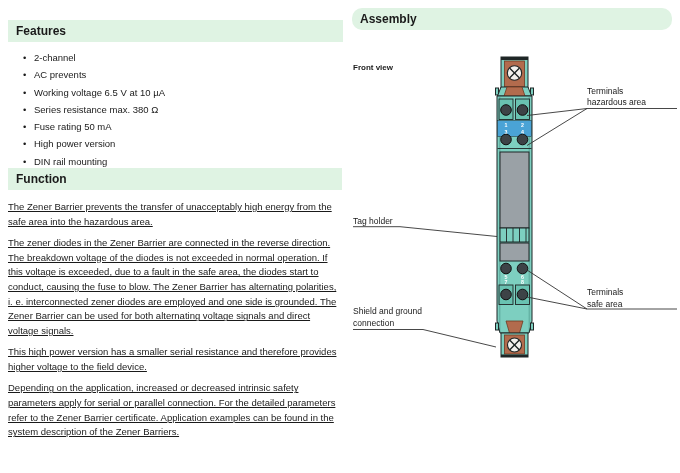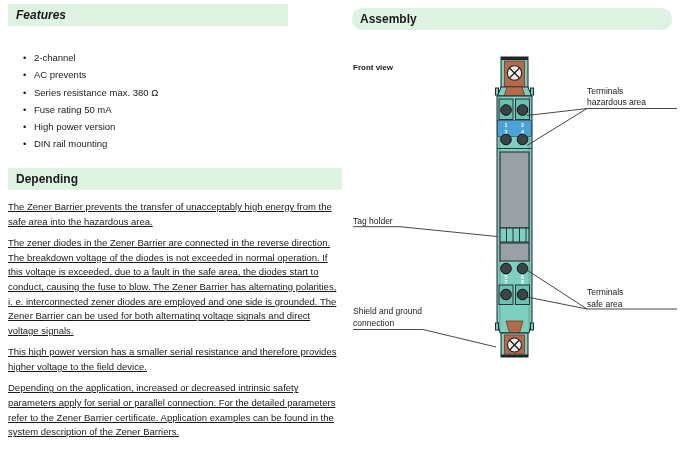--- a/index.html
+++ b/index.html
@@ -6,21 +6,21 @@
   body {
     width:680px; height:473px; position:relative; overflow:hidden;
     background:#ffffff; color:#1a1a1a;
     font-family:"Liberation Sans", sans-serif;
   }
   .bar {
     position:absolute; height:22px; background:var(--header_bg);
     font-weight:bold; font-size:12px; line-height:22px;
     padding-left:8px; box-sizing:border-box;
   }
-  #features-bar { left:8px;  top:4px;   width:280px;font-style:italic; }
+  #features-bar { left:8px;  top:20px;   width:335px; }
   #function-bar { left:8px;  top:168px; width:334px; }
   #assembly-bar { left:352px;top:8px;   width:320px;border-radius:10px; }
 
   #features-list {
     position:absolute; left:8px; top:37px; width:330px;
     margin:12px; padding:0; list-style:none; font-size:9.5px;
   }
   #features-list li { line-height:17.3px; padding-left:14px; position:relative; }
   #features-list li::before { content:"\2022"; position:absolute; left:3px; }
 
@@ -51,27 +51,28 @@
   .tnum  { font-size:5.3px; fill:#ffffff; font-weight:bold; text-anchor:middle; }
 </style>
 </head>
 <body>
 
 <div class="bar" id="features-bar">Features</div>
 
 <ul id="features-list">
   <li>2-channel</li>
   <li>AC prevents</li>
+  <li>Working voltage 6.5 V at 10 µA</li>
   <li>Series resistance max. 380 Ω</li>
   <li>Fuse rating 50 mA</li>
   <li>High power version</li>
   <li>DIN rail mounting</li>
 </ul>
 
-<div class="bar" id="function-bar">Depending</div>
+<div class="bar" id="function-bar">Function</div>
 
 <div id="function-text">
   <p>The Zener Barrier prevents the transfer of unacceptably high energy from the safe area into the hazardous area.</p>
   <p>The zener diodes in the Zener Barrier are connected in the reverse direction. The breakdown voltage of the diodes is not exceeded in normal operation. If this voltage is exceeded, due to a fault in the safe area, the diodes start to conduct, causing the fuse to blow. The Zener Barrier has alternating polarities, i. e. interconnected zener diodes are employed and one side is grounded. The Zener Barrier can be used for both alternating voltage signals and direct voltage signals.</p>
   <p>This high power version has a smaller serial resistance and therefore provides higher voltage to the field device.</p>
   <p>Depending on the application, increased or decreased intrinsic safety parameters apply for serial or parallel connection. For the detailed parameters refer to the Zener Barrier certificate. Application examples can be found in the system description of the Zener Barriers.</p>
 </div>
 
 <div class="bar" id="assembly-bar">Assembly</div>
 

